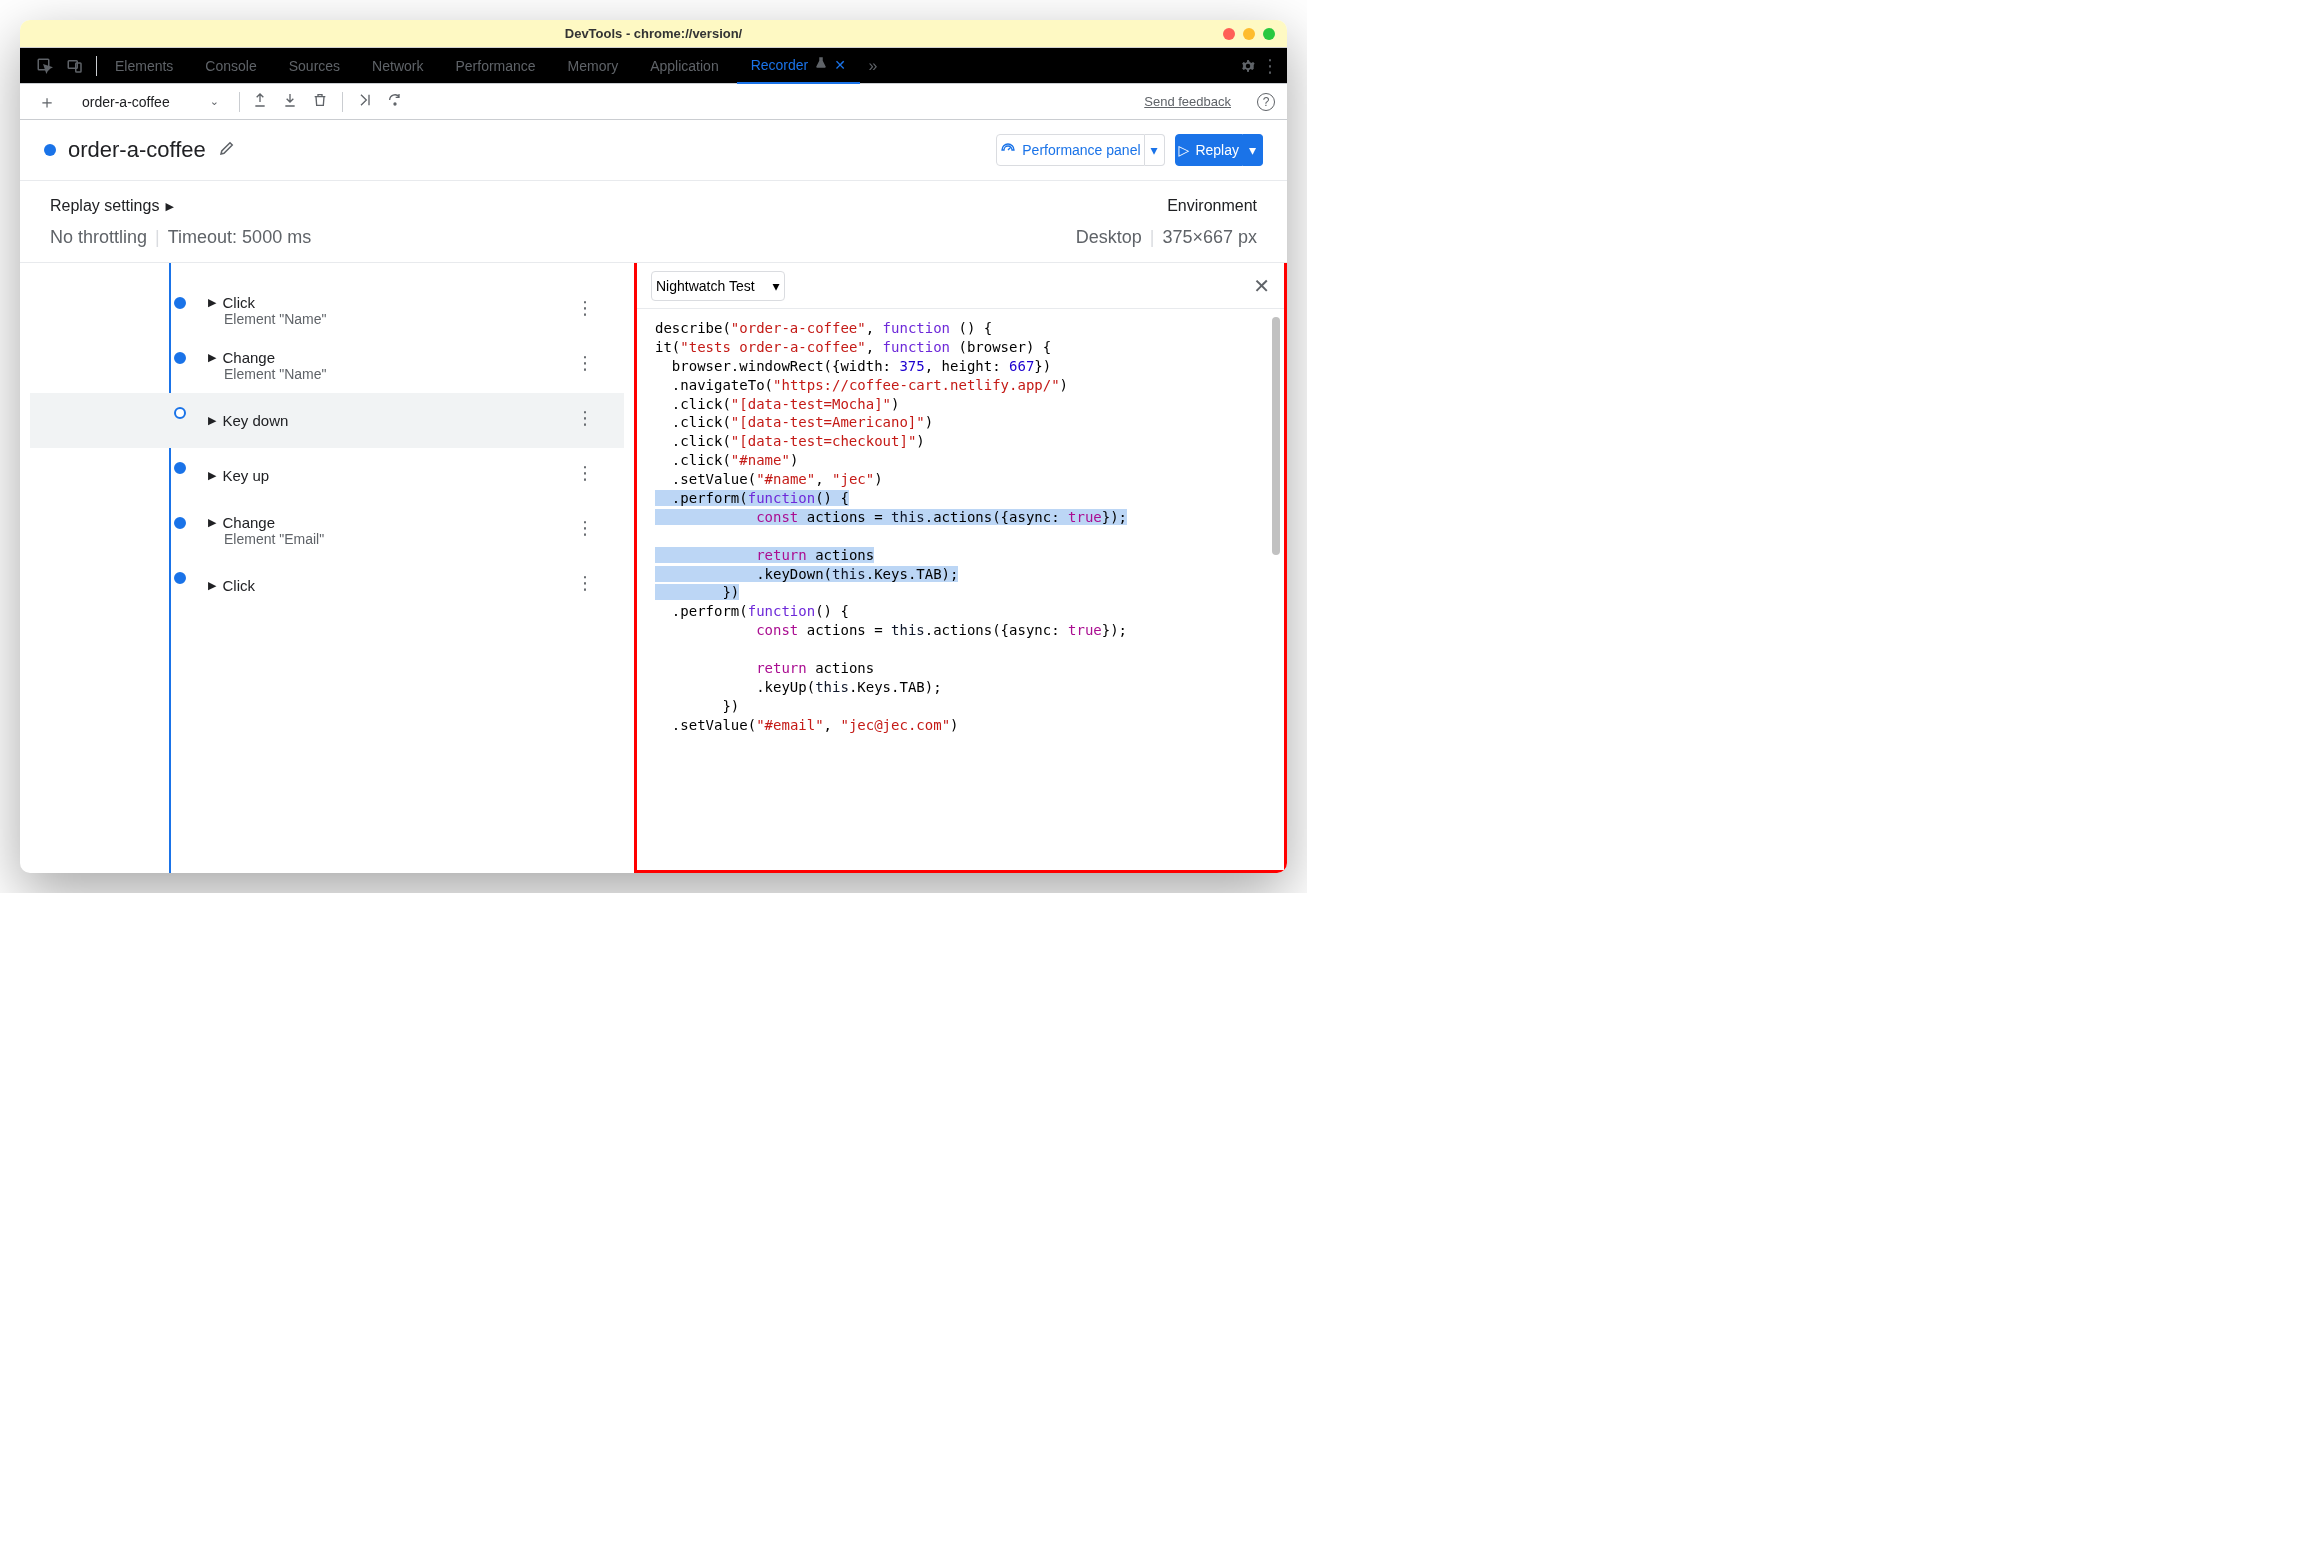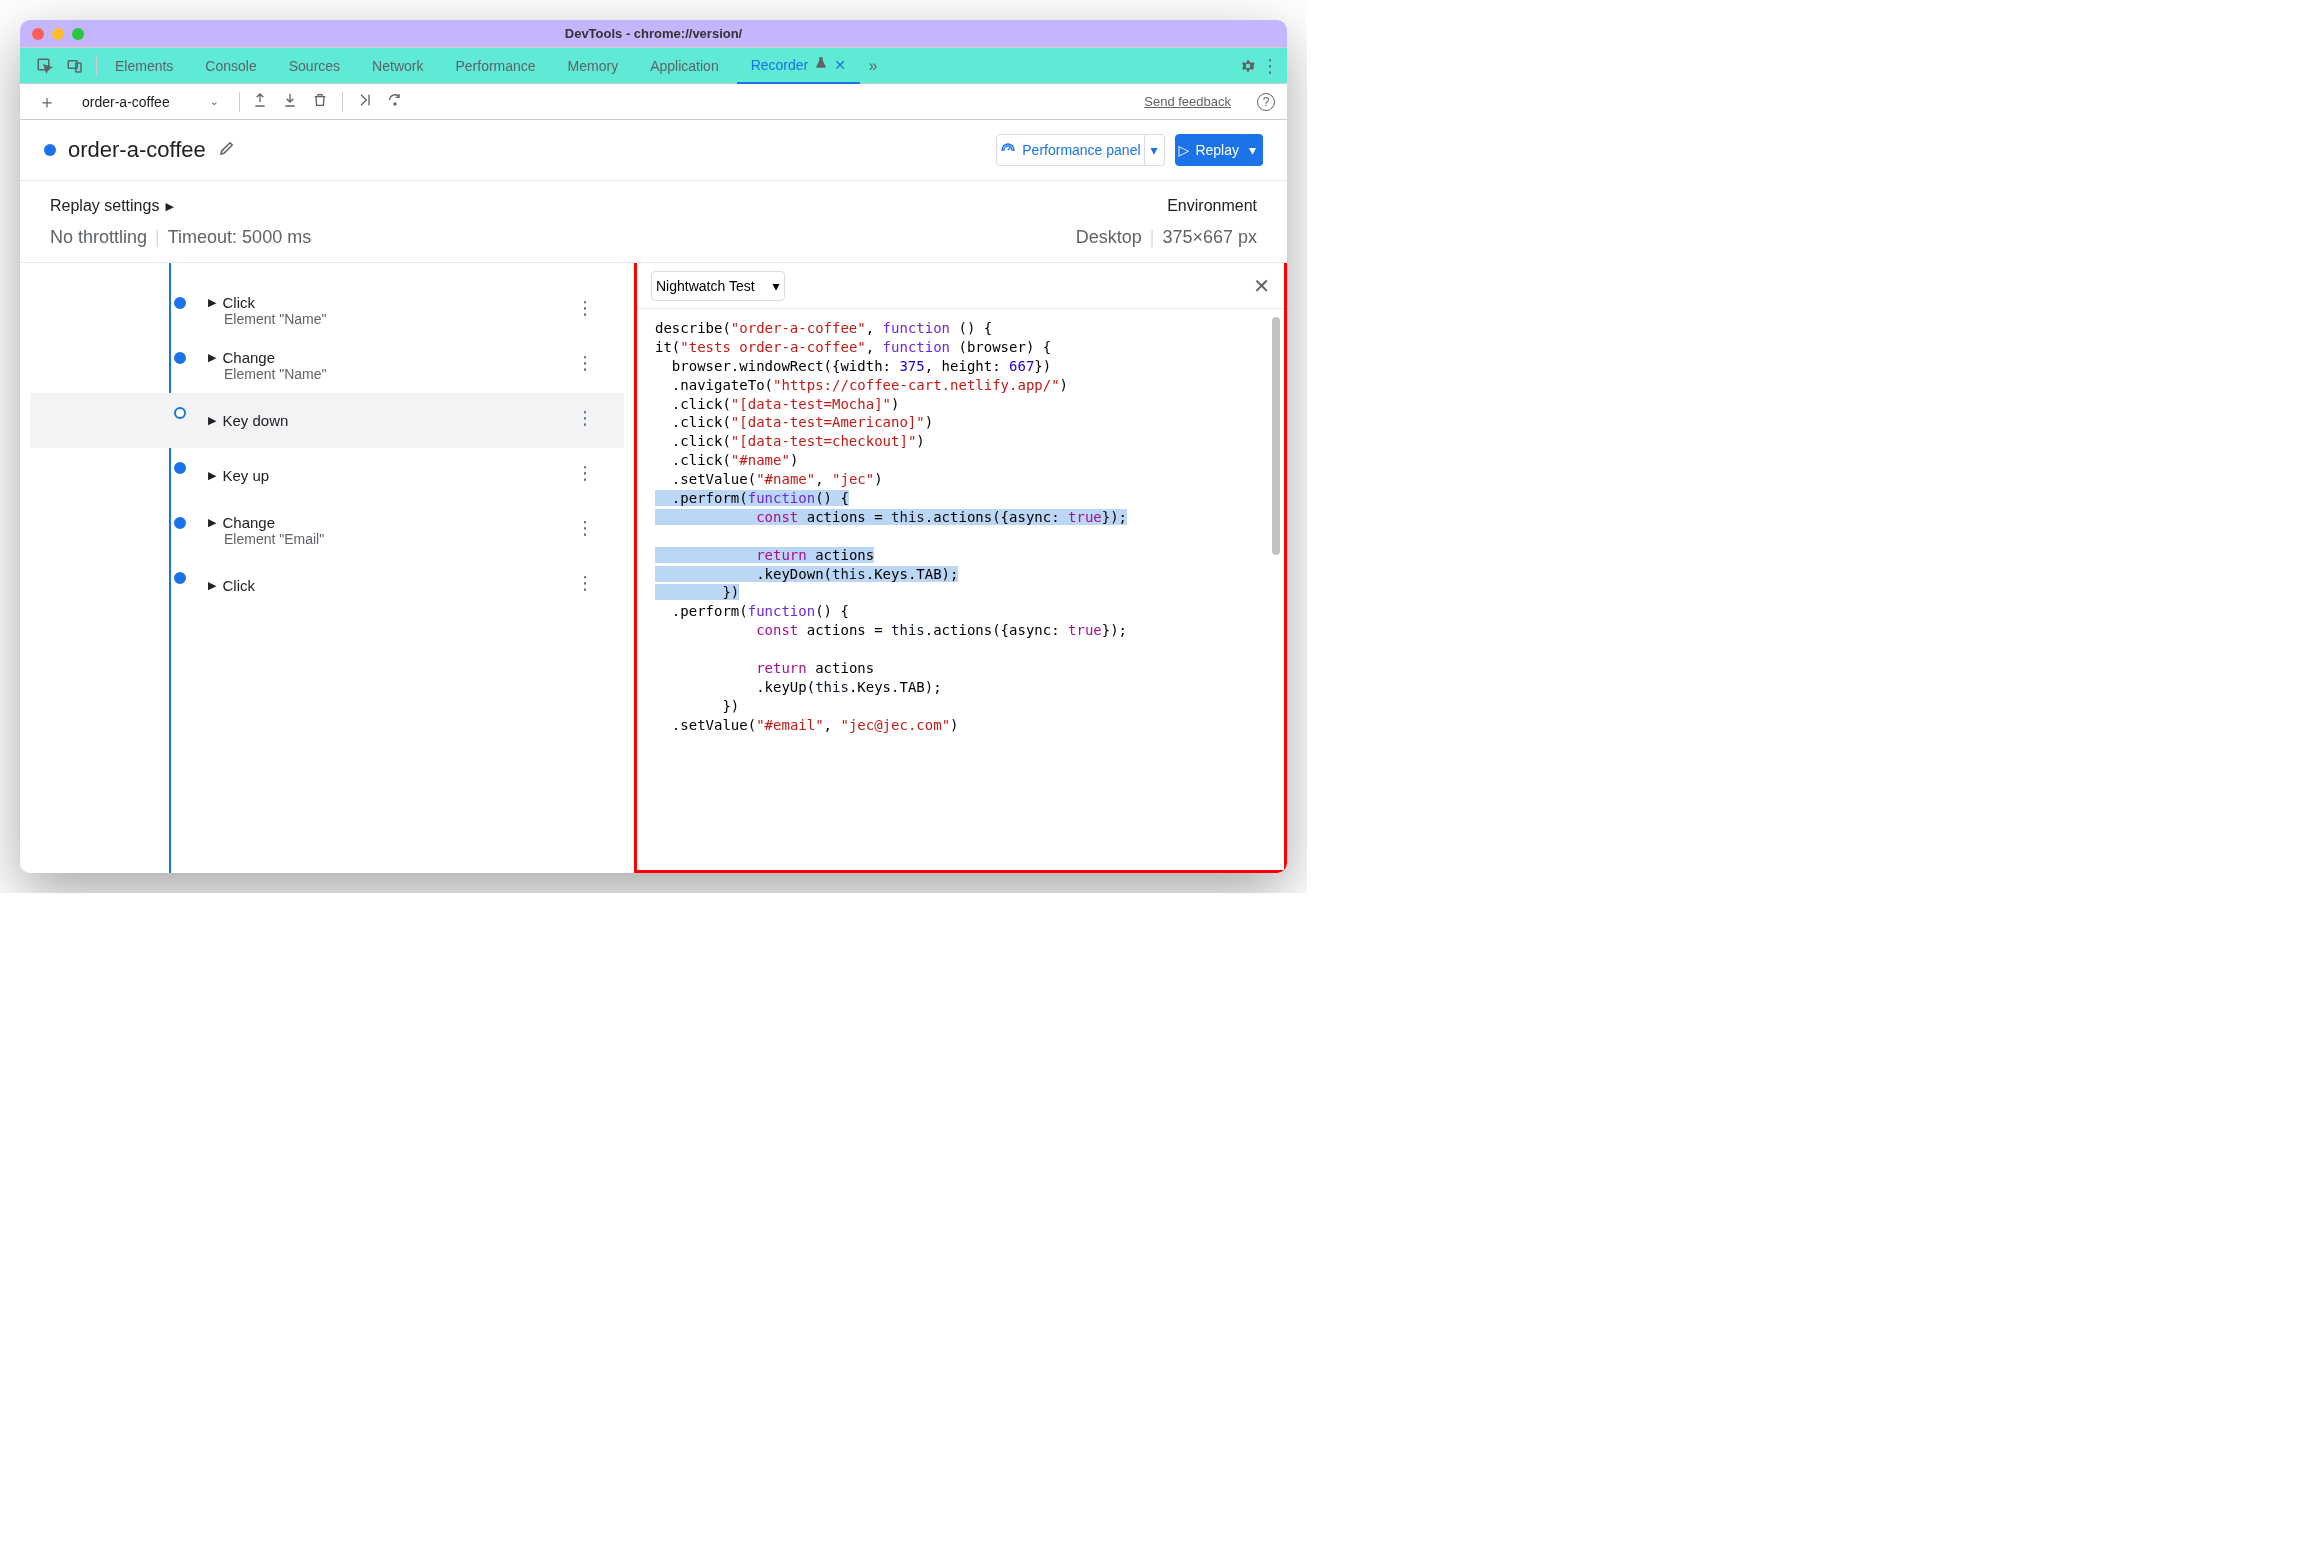--- a/index.html
+++ b/index.html
@@ -1,25 +1,25 @@
 <!DOCTYPE html>
 <html><head>
 <meta charset="utf-8">
 <style>
 * { box-sizing: border-box; margin: 0; padding: 0; }
 body { font-family: -apple-system, BlinkMacSystemFont, "Segoe UI", Helvetica, Arial, sans-serif; background: #fff; width: 1307px; height: 893px; overflow: hidden; }
 .window { width: 1267px; height: 853px; margin: 20px; border-radius: 10px; box-shadow: 0 20px 59px rgba(0,0,0,0.35); background: #fff; overflow: hidden; display: flex; flex-direction: column; }
-.titlebar { height: 28px; background: #c4b5fd; border-bottom: 1px solid #d0d0d0; display: flex; align-items: center; padding: 8px 12px; position: relative; }
+.titlebar { height: 28px; background: #fef9c3; border-bottom: 1px solid #d0d0d0; display: flex; align-items: center; padding: 8px 12px; position: relative; justify-content: flex-end; }
 .traffic-lights { display: flex; gap: 8px; }
 .light { width: 12px; height: 12px; border-radius: 50%; }
 .light.red { background: #ff5f57; }
 .light.yellow { background: #febc2e; }
 .light.green { background: #28c840; }
 .titlebar-title { position: absolute; left: 0; right: 0; text-align: center; font-size: 13px; font-weight: 600; color: #333; pointer-events: none; }
-.tabbar { height: 36px; background: #5eead4; border-bottom: 1px solid #cacdd1; display: flex; align-items: center; padding: 0 8px; gap: 4px; }
+.tabbar { height: 36px; background: #000000; border-bottom: 1px solid #cacdd1; display: flex; align-items: center; padding: 0 8px; gap: 4px; }
 .tab-icons { display: flex; gap: 12px; padding: 0 8px; align-items: center; }
 .tab-icons svg { width: 18px; height: 18px; }
 .devtools-tab { padding: 0 14px; height: 36px; display: flex; align-items: center; font-size: 14px; color: #5f6368; cursor: pointer; gap: 6px; }
 .devtools-tab.active { color: #1a73e8; border-bottom: 2px solid #1a73e8; }
 .tab-spacer { flex: 1; }
 .tb-icon { width: 18px; height: 18px; display: flex; align-items: center; justify-content: center; color: #5f6368; }
 .subtoolbar { height: 36px; border-bottom: 1px solid #cacdd1; display: flex; align-items: center; padding: 0 12px; gap: 12px; }
 .plus-btn { font-size: 18px; color: #5f6368; padding: 0 6px; }
 .rec-select { font-size: 14px; color: #202124; padding: 0 8px; display: flex; align-items: center; gap: 40px; }
 .chev { color: #5f6368; font-size: 11px; }

